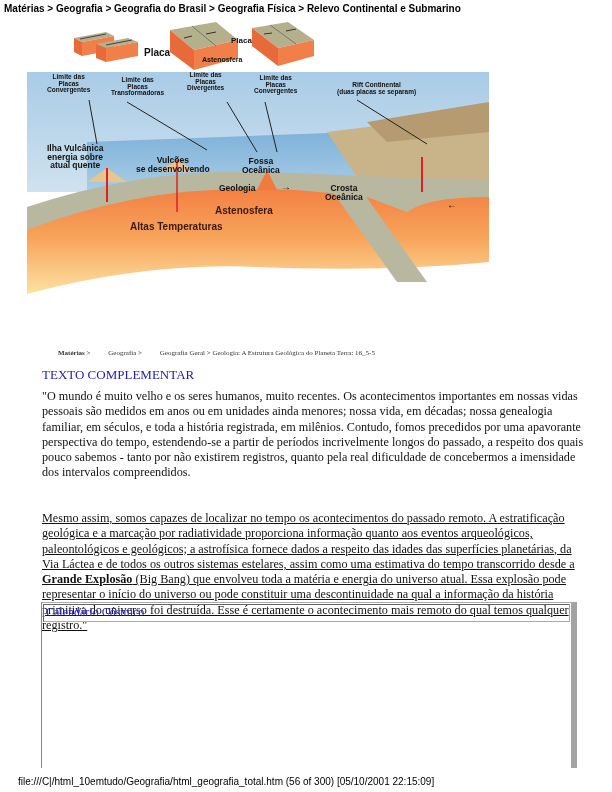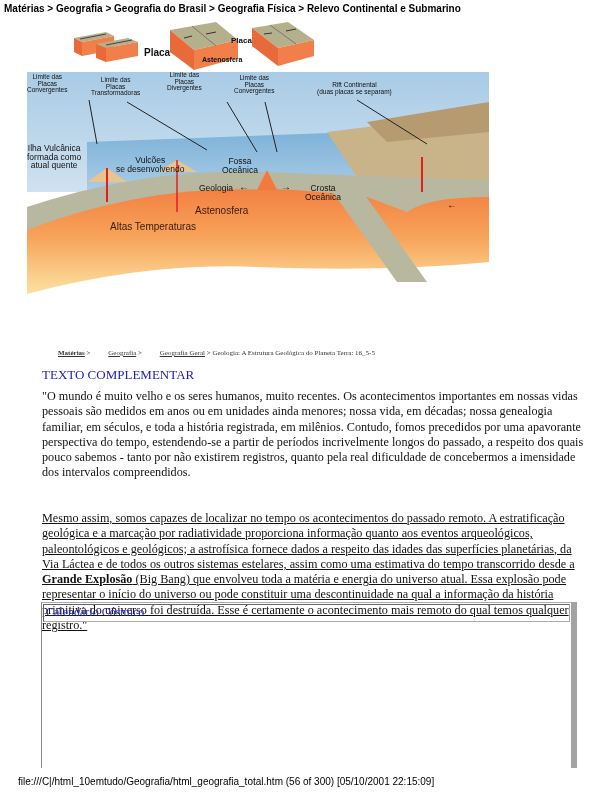--- a/index.html
+++ b/index.html
@@ -2,26 +2,26 @@
 <html><head>
 <meta charset="utf-8">
 <style>
   html,body{margin:0;padding:0;background:#fff;}
   body{width:612px;height:792px;position:relative;overflow:hidden;font-family:"Liberation Serif",serif;color:#000;}
   .hdr{position:absolute;left:4px;top:3px;font-family:"Liberation Sans",sans-serif;font-size:10px;color:#000;white-space:nowrap;font-weight:bold;}
   .ftr{position:absolute;left:18px;top:776px;font-family:"Liberation Sans",sans-serif;font-size:10px;color:#000;white-space:nowrap;}
   .topimg{position:absolute;left:66px;top:22px;width:252px;height:52px;}
   .diagram{position:absolute;left:27px;top:72px;width:462px;height:222px;overflow:hidden;}
   .diagram svg{display:block;}
-  .lbl{position:absolute;font-family:"Liberation Sans",sans-serif;font-weight:normal;color:#111;text-align:center;line-height:1.0;white-space:nowrap;}
+  .lbl{position:absolute;font-family:"Liberation Sans",sans-serif;font-weight:bold;color:#111;text-align:center;line-height:1.0;white-space:nowrap;padding-left:20px;}
   .lbl.sm{font-size:6.5px;}
   .lbl.md{font-size:8.5px;}
   .lbl.lg{font-size:10px;color:#3a1a10;}
   .crumb2{position:absolute;left:42px;top:349px;font-size:7px;color:#333;white-space:nowrap;}
-  .crumb2 a{color:#333;text-decoration:underline;padding-left:16px;}
+  .crumb2 a{color:#333;padding-left:16px;}
   .crumb2 .first{font-weight:bold;}
   .title{position:absolute;left:42px;top:367px;font-size:13px;color:#2020c0;}
   .para{position:absolute;left:42px;width:548px;font-size:12.2px;line-height:15.3px;color:#111;}
   .p1{top:389px;}
   .p2{top:511px;text-decoration:underline;}
   .cal{position:absolute;left:41px;top:602px;width:529px;height:165px;border-left:1px solid #888;border-right:6px solid #a3a3a3;border-top:1px solid #aaa;}
   .cal-head{margin:1px;border:1px solid #aaa;border-top-color:#666;border-left-color:#666;height:16px;font-size:12px;color:#2020c0;padding-left:2px;line-height:15px;}
 </style>
 </head>
 <body>
@@ -134,21 +134,21 @@
     <div>Limite das</div>
       <div>Placas</div>
       <div>Convergentes</div>
   </div>
   <div class="lbl sm" style="left:290px;top:10px;">
     <div>Rift Continental</div>
       <div>(duas placas se separam)</div>
   </div>
   <div class="lbl md" style="left:0px;top:72px;">
     <div>Ilha Vulcânica</div>
-      <div>formada como</div>
+      <div>energia sobre</div>
       <div>atual quente</div>
   </div>
   <div class="lbl md" style="left:89px;top:84px;">
     <div>Vulcões</div>
       <div>se desenvolvendo</div>
   </div>
   <div class="lbl md" style="left:195px;top:85px;">
     <div>Fossa</div>
       <div>Oceânica</div>
   </div>

